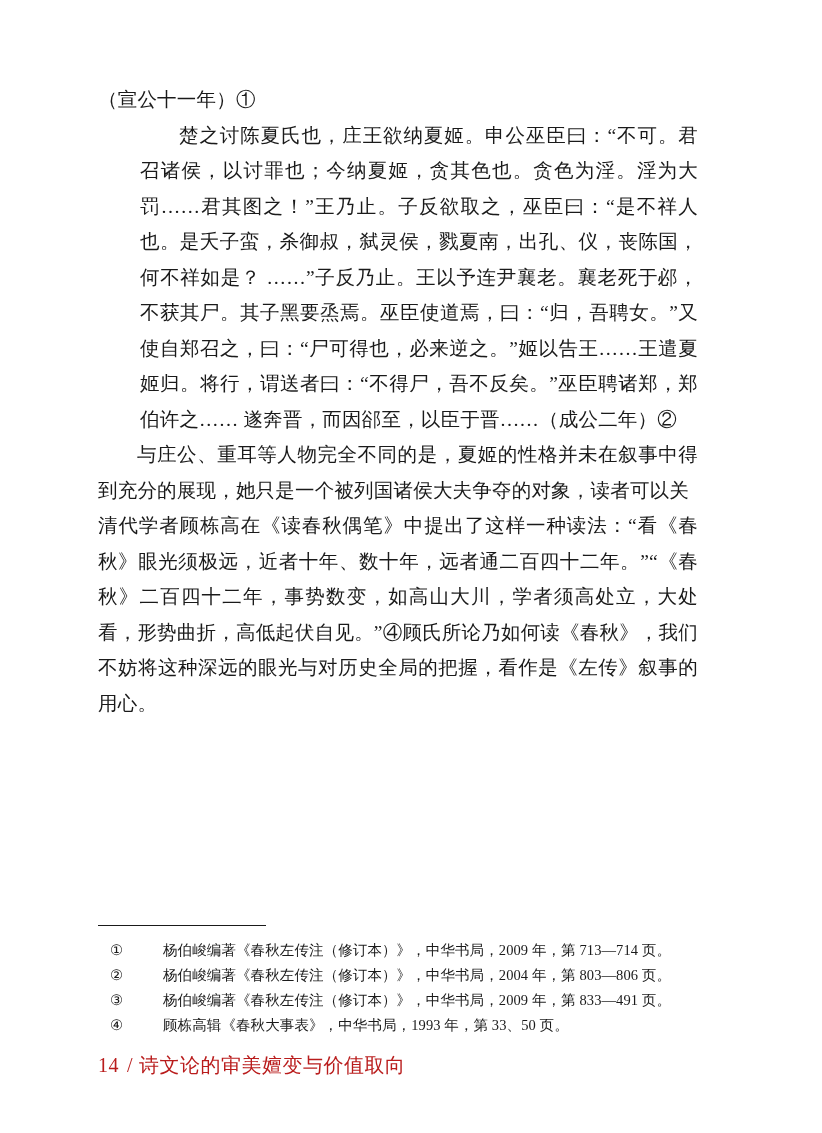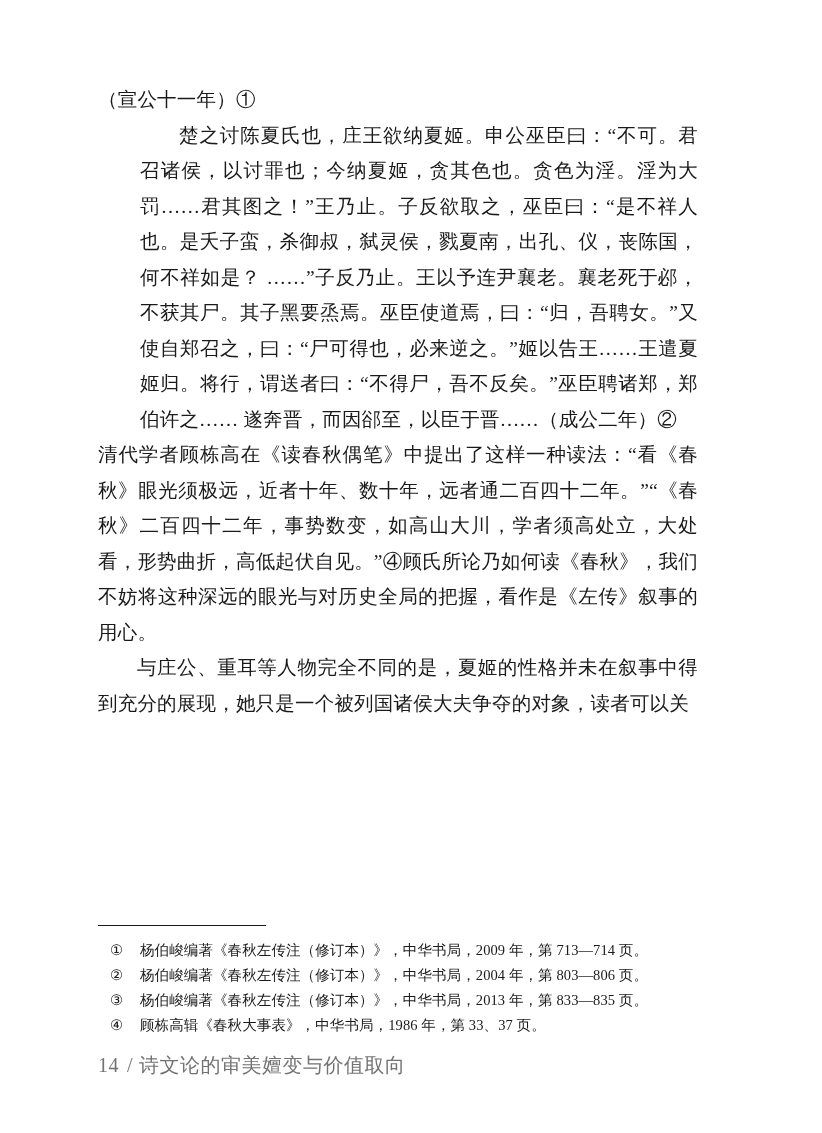--- a/index.html
+++ b/index.html
@@ -72,28 +72,29 @@
     line-height: 25px;
     letter-spacing: 0.1px;
   }
   .fn-marker {
     width: 30px;
     flex: 0 0 30px;
     text-align: left;
   }
   .fn-text {
     flex: 1 1 auto;
+    margin-left: 23px;
   }
   .footer {
     position: absolute;
     left: 98px;
     top: 1052px;
     font-size: 20px;
     letter-spacing: 0.5px;
-    color: #737373;
+    color: #b91c1c;
   }
   .footer .pagenum {
     font-family: "Liberation Serif", serif;
   }
   .footer .sep {
     margin: 0 6px 0 8px;
   }
 </style>
 </head>
 <body>
@@ -101,43 +102,43 @@
 <div class="page">
 
   <div class="body-block">
 
     <p class="para indent-1">（宣公十一年）①</p>
 
     <div class="quote-block">
       <p class="para qindent">楚之讨陈夏氏也，庄王欲纳夏姬。申公巫臣曰：“不可。君召诸侯，以讨罪也；今纳夏姬，贪其色也。贪色为淫。淫为大罚……君其图之！”王乃止。子反欲取之，巫臣曰：“是不祥人也。是夭子蛮，杀御叔，弑灵侯，戮夏南，出孔、仪，丧陈国，何不祥如是？ ……”子反乃止。王以予连尹襄老。襄老死于邲，不获其尸。其子黑要烝焉。巫臣使道焉，曰：“归，吾聘女。”又使自郑召之，曰：“尸可得也，必来逆之。”姬以告王……王遣夏姬归。将行，谓送者曰：“不得尸，吾不反矣。”巫臣聘诸郑，郑伯许之…… 遂奔晋，而因郤至，以臣于晋……（成公二年）②</p>
     </div>
 
+    <p class="para indent-2">与庄公、重耳等人物完全不同的是，夏姬的性格并未在叙事中得到充分的展现，她只是一个被列国诸侯大夫争夺的对象，读者可以关</p>
     <p class="para indent-1">清代学者顾栋高在《读春秋偶笔》中提出了这样一种读法：“看《春秋》眼光须极远，近者十年、数十年，远者通二百四十二年。”“《春秋》二百四十二年，事势数变，如高山大川，学者须高处立，大处看，形势曲折，高低起伏自见。”④顾氏所论乃如何读《春秋》，我们不妨将这种深远的眼光与对历史全局的把握，看作是《左传》叙事的用心。</p>
-    <p class="para indent-2">与庄公、重耳等人物完全不同的是，夏姬的性格并未在叙事中得到充分的展现，她只是一个被列国诸侯大夫争夺的对象，读者可以关</p>
 
   </div>
 
   <div class="rule"></div>
 
   <div class="footnotes">
     <div class="fn-row">
       <span class="fn-marker">①</span>
       <span class="fn-text">杨伯峻编著《春秋左传注（修订本）》，中华书局，2009 年，第 713—714 页。</span>
     </div>
     <div class="fn-row">
       <span class="fn-marker">②</span>
       <span class="fn-text">杨伯峻编著《春秋左传注（修订本）》，中华书局，2004 年，第 803—806 页。</span>
     </div>
     <div class="fn-row">
       <span class="fn-marker">③</span>
-      <span class="fn-text">杨伯峻编著《春秋左传注（修订本）》，中华书局，2013 年，第 833—835 页。</span>
+      <span class="fn-text">杨伯峻编著《春秋左传注（修订本）》，中华书局，2009 年，第 833—491 页。</span>
     </div>
     <div class="fn-row">
       <span class="fn-marker">④</span>
-      <span class="fn-text">顾栋高辑《春秋大事表》，中华书局，1986 年，第 33、37 页。</span>
+      <span class="fn-text">顾栋高辑《春秋大事表》，中华书局，1993 年，第 33、50 页。</span>
     </div>
   </div>
 
   <div class="footer">
     <span class="pagenum">14</span><span class="sep">/</span><span>诗文论的审美嬗变与价值取向</span>
   </div>
 
 </div>
 
 </body></html>

